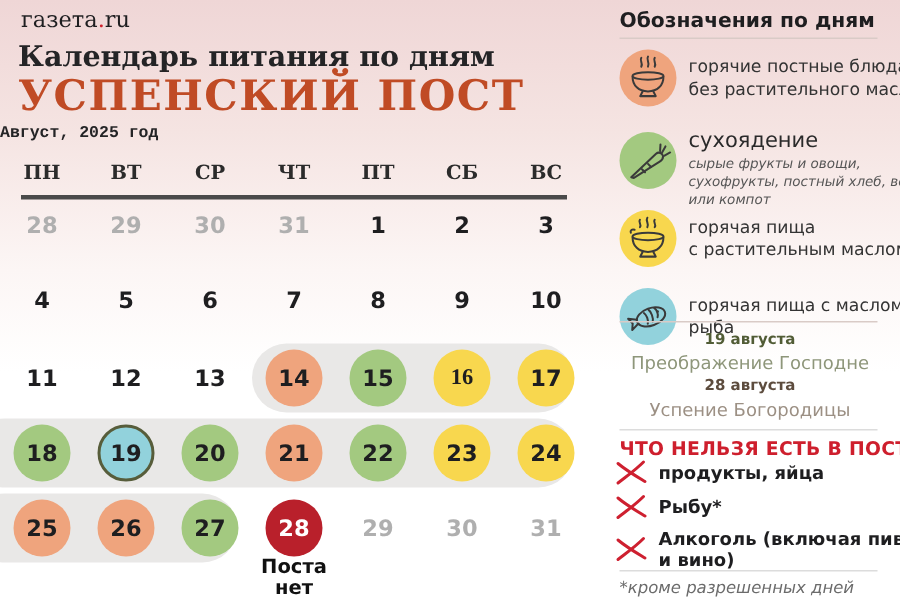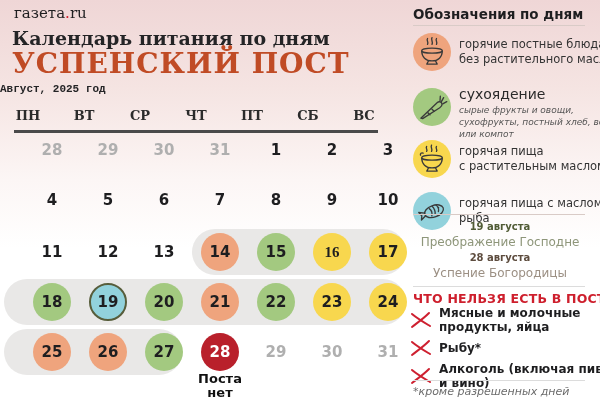--- a/index.html
+++ b/index.html
@@ -17,21 +17,21 @@
         font-weight:700;font-size:28px;letter-spacing:1px;white-space:nowrap;}
   .period{position:absolute;left:0;top:83px;font-family:Liberation Mono, monospace;
         font-weight:700;font-size:11px;color:#242426;}
 
   
   .calendar{position:absolute;left:0;top:105px;width:392px;height:295px;}
   .weekdays{position:absolute;left:0;top:3px;width:392px;display:flex;}
   .wd-cell{width:56px;text-align:center;font-family:"DejaVu Serif",serif;
         font-weight:700;font-size:13px;color:#2B2B2B;}
   .rule{position:absolute;left:14px;top:25px;width:364px;height:2.5px;background:#4A4A4A;}
-  .week-row{position:absolute;left:0;width:392px;height:50px;display:flex;margin-left:24px;}
+  .week-row{position:absolute;left:0;width:392px;height:50px;display:flex;}
   .pill{position:absolute;top:2px;height:46px;border-radius:23px;z-index:0;}
   .day-cell{width:56px;height:50px;display:flex;align-items:center;justify-content:center;
         position:relative;z-index:1;}
   .num{font-weight:700;font-size:15px;color:#1E1E20;}
   .num.muted{color:#AFAFAF;}
   .day-circle{width:38px;height:38px;border-radius:50%;display:flex;align-items:center;
         justify-content:center;font-weight:700;font-size:15px;color:#1E1E20;box-sizing:border-box;}
   .day-circle.no-fast{color:#FFFFFF;}
   .no-fast-label{position:absolute;top:45px;left:0;width:56px;text-align:center;
         font-weight:700;font-size:13px;line-height:13.5px;color:#111;}
@@ -297,21 +297,20 @@
 
     <div class="prohibited-heading" style="color: rgb(206, 31, 45);">ЧТО НЕЛЬЗЯ ЕСТЬ В ПОСТ</div>
 
     <div class="prohibited-list">
       <div class="p-item">
         <svg class="x-icon" width="24" height="18" viewBox="0 0 24 18" fill="none" stroke-width="2" stroke-linecap="round">
           <path d="M3 3c6 5 13 9 18 12" stroke="#CE2030"></path>
             <path d="M20 2C14 8 8 12 3 16" stroke="#CE2030"></path>
         </svg>
         <div class="p-text">
-          <div>Мясные и молочные</div>
           <div>продукты, яйца</div>
         </div>
       </div>
       <div class="p-item">
         <svg class="x-icon" width="24" height="18" viewBox="0 0 24 18" fill="none" stroke-width="2" stroke-linecap="round">
           <path d="M3 3c6 5 13 9 18 12" stroke="#CE2030"></path>
             <path d="M20 2C14 8 8 12 3 16" stroke="#CE2030"></path>
         </svg>
         <div class="p-text">
           <div>Рыбу*</div>

